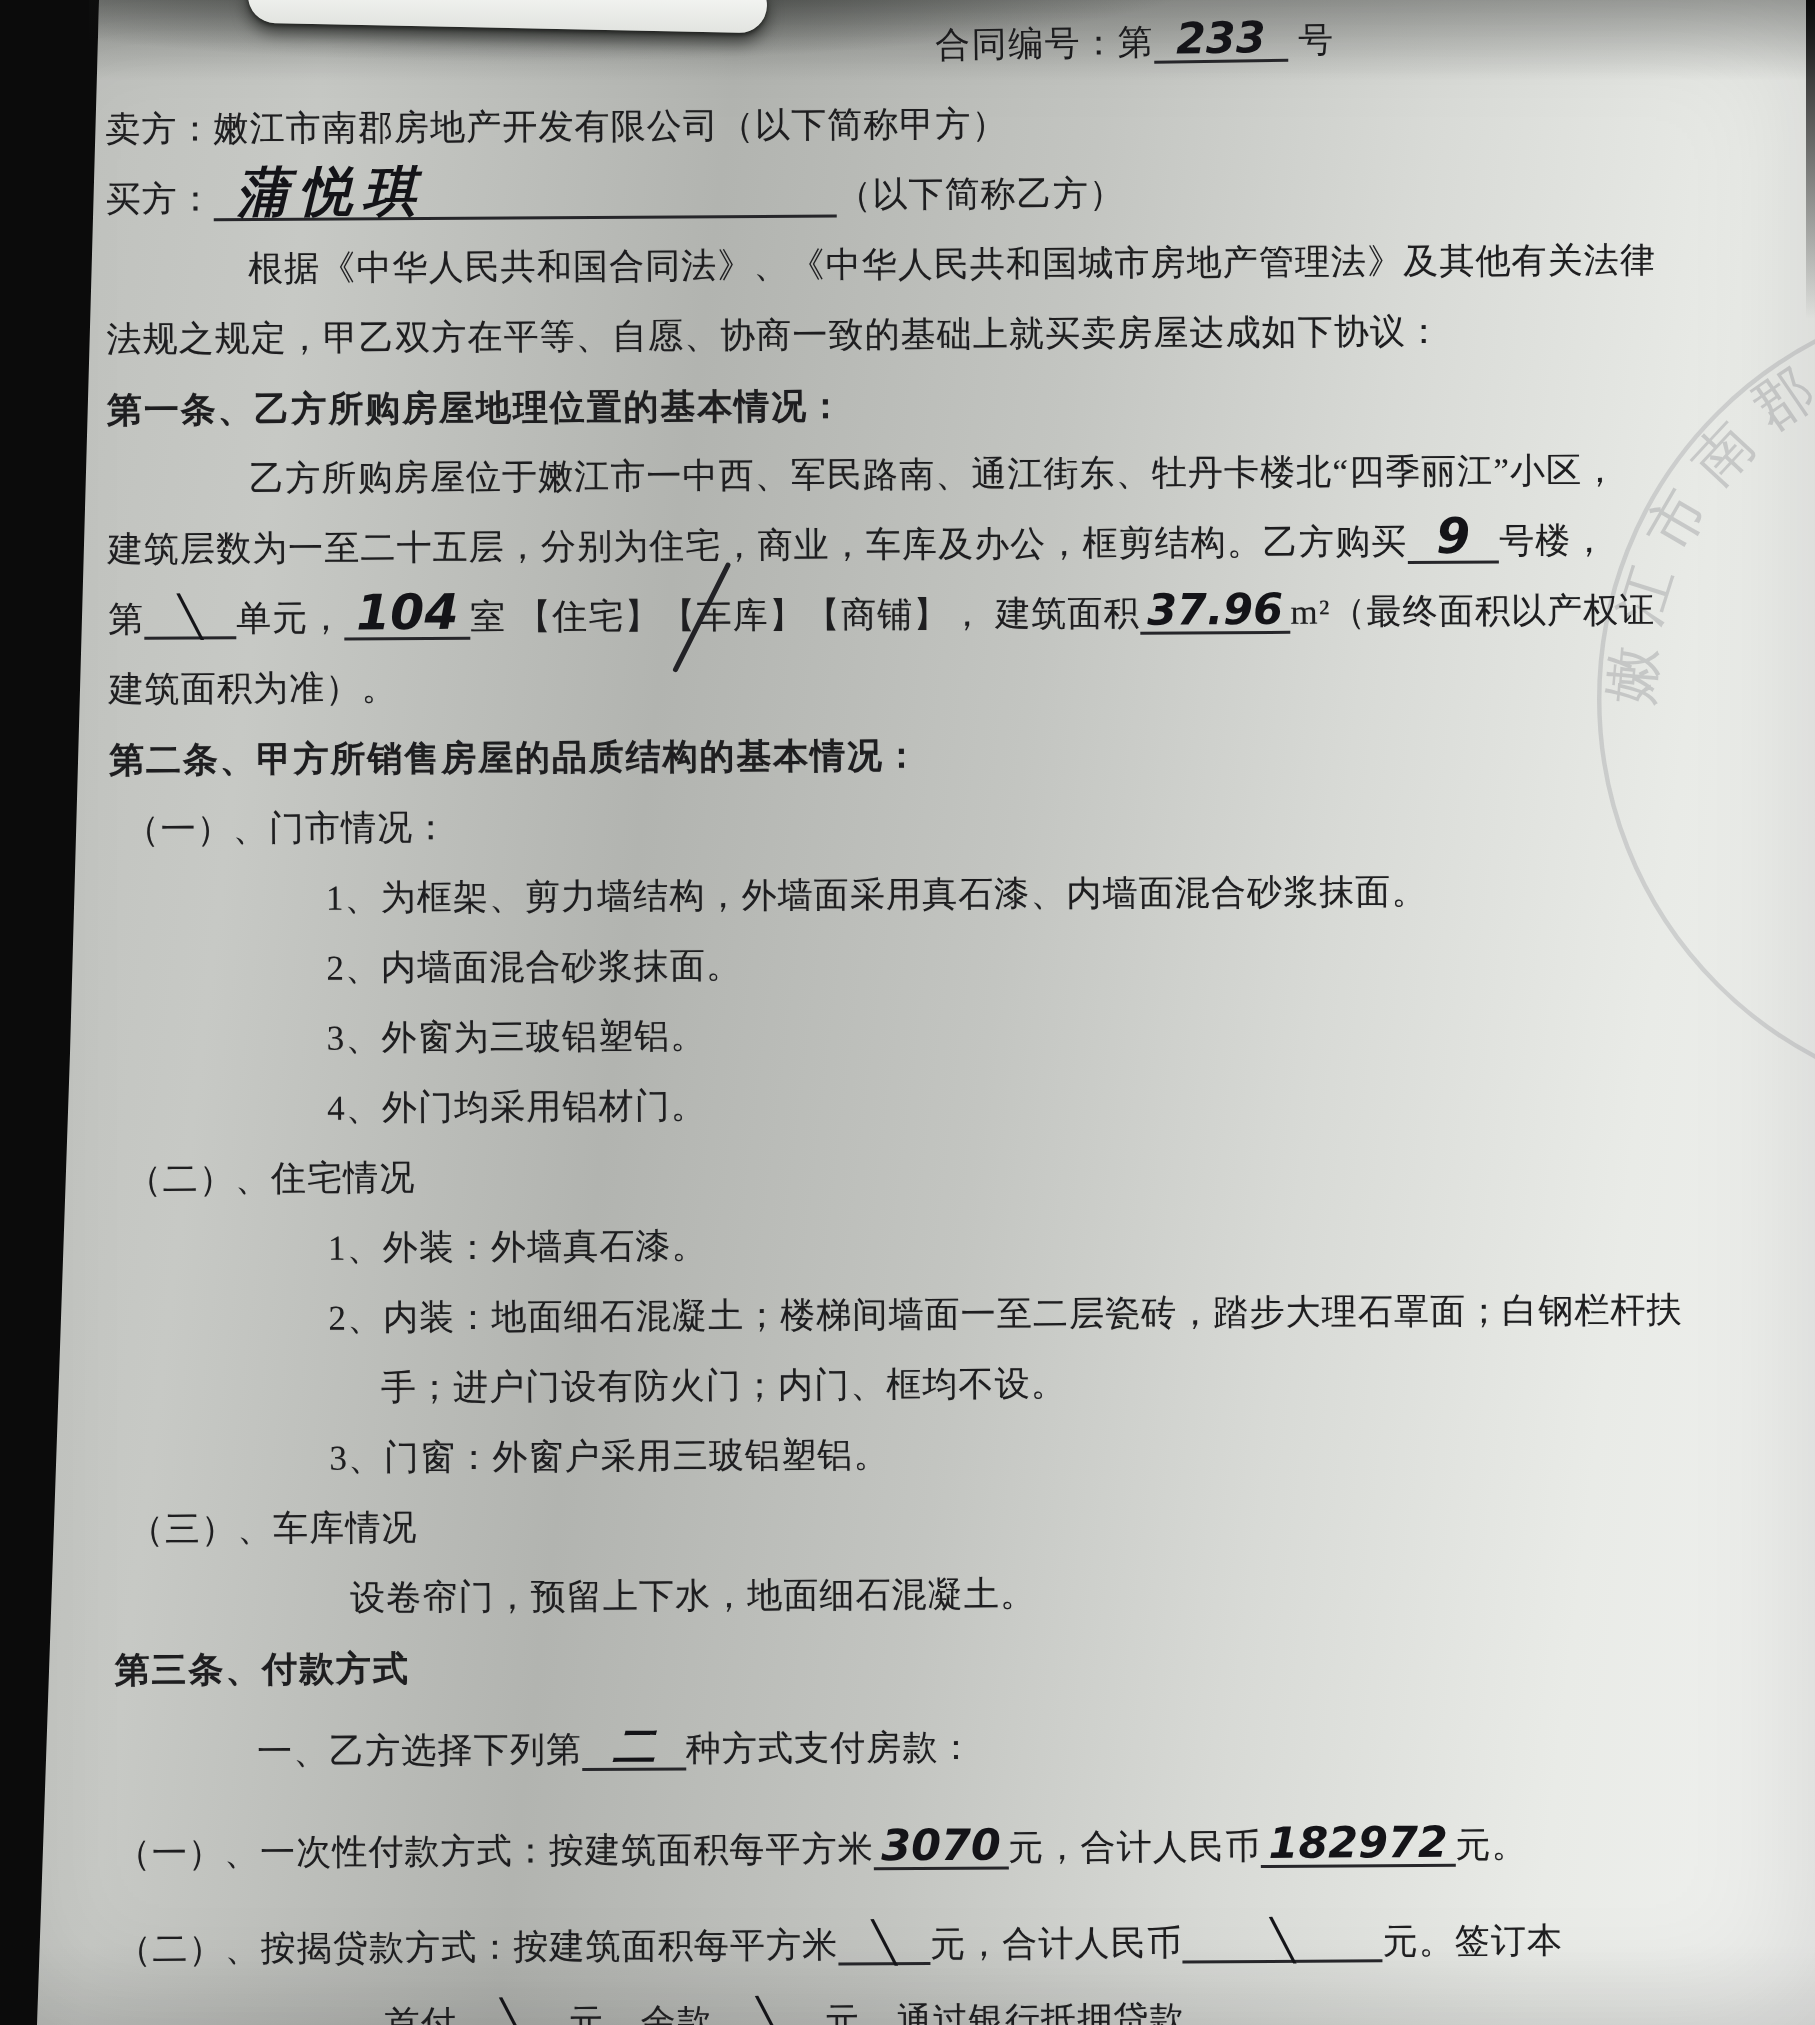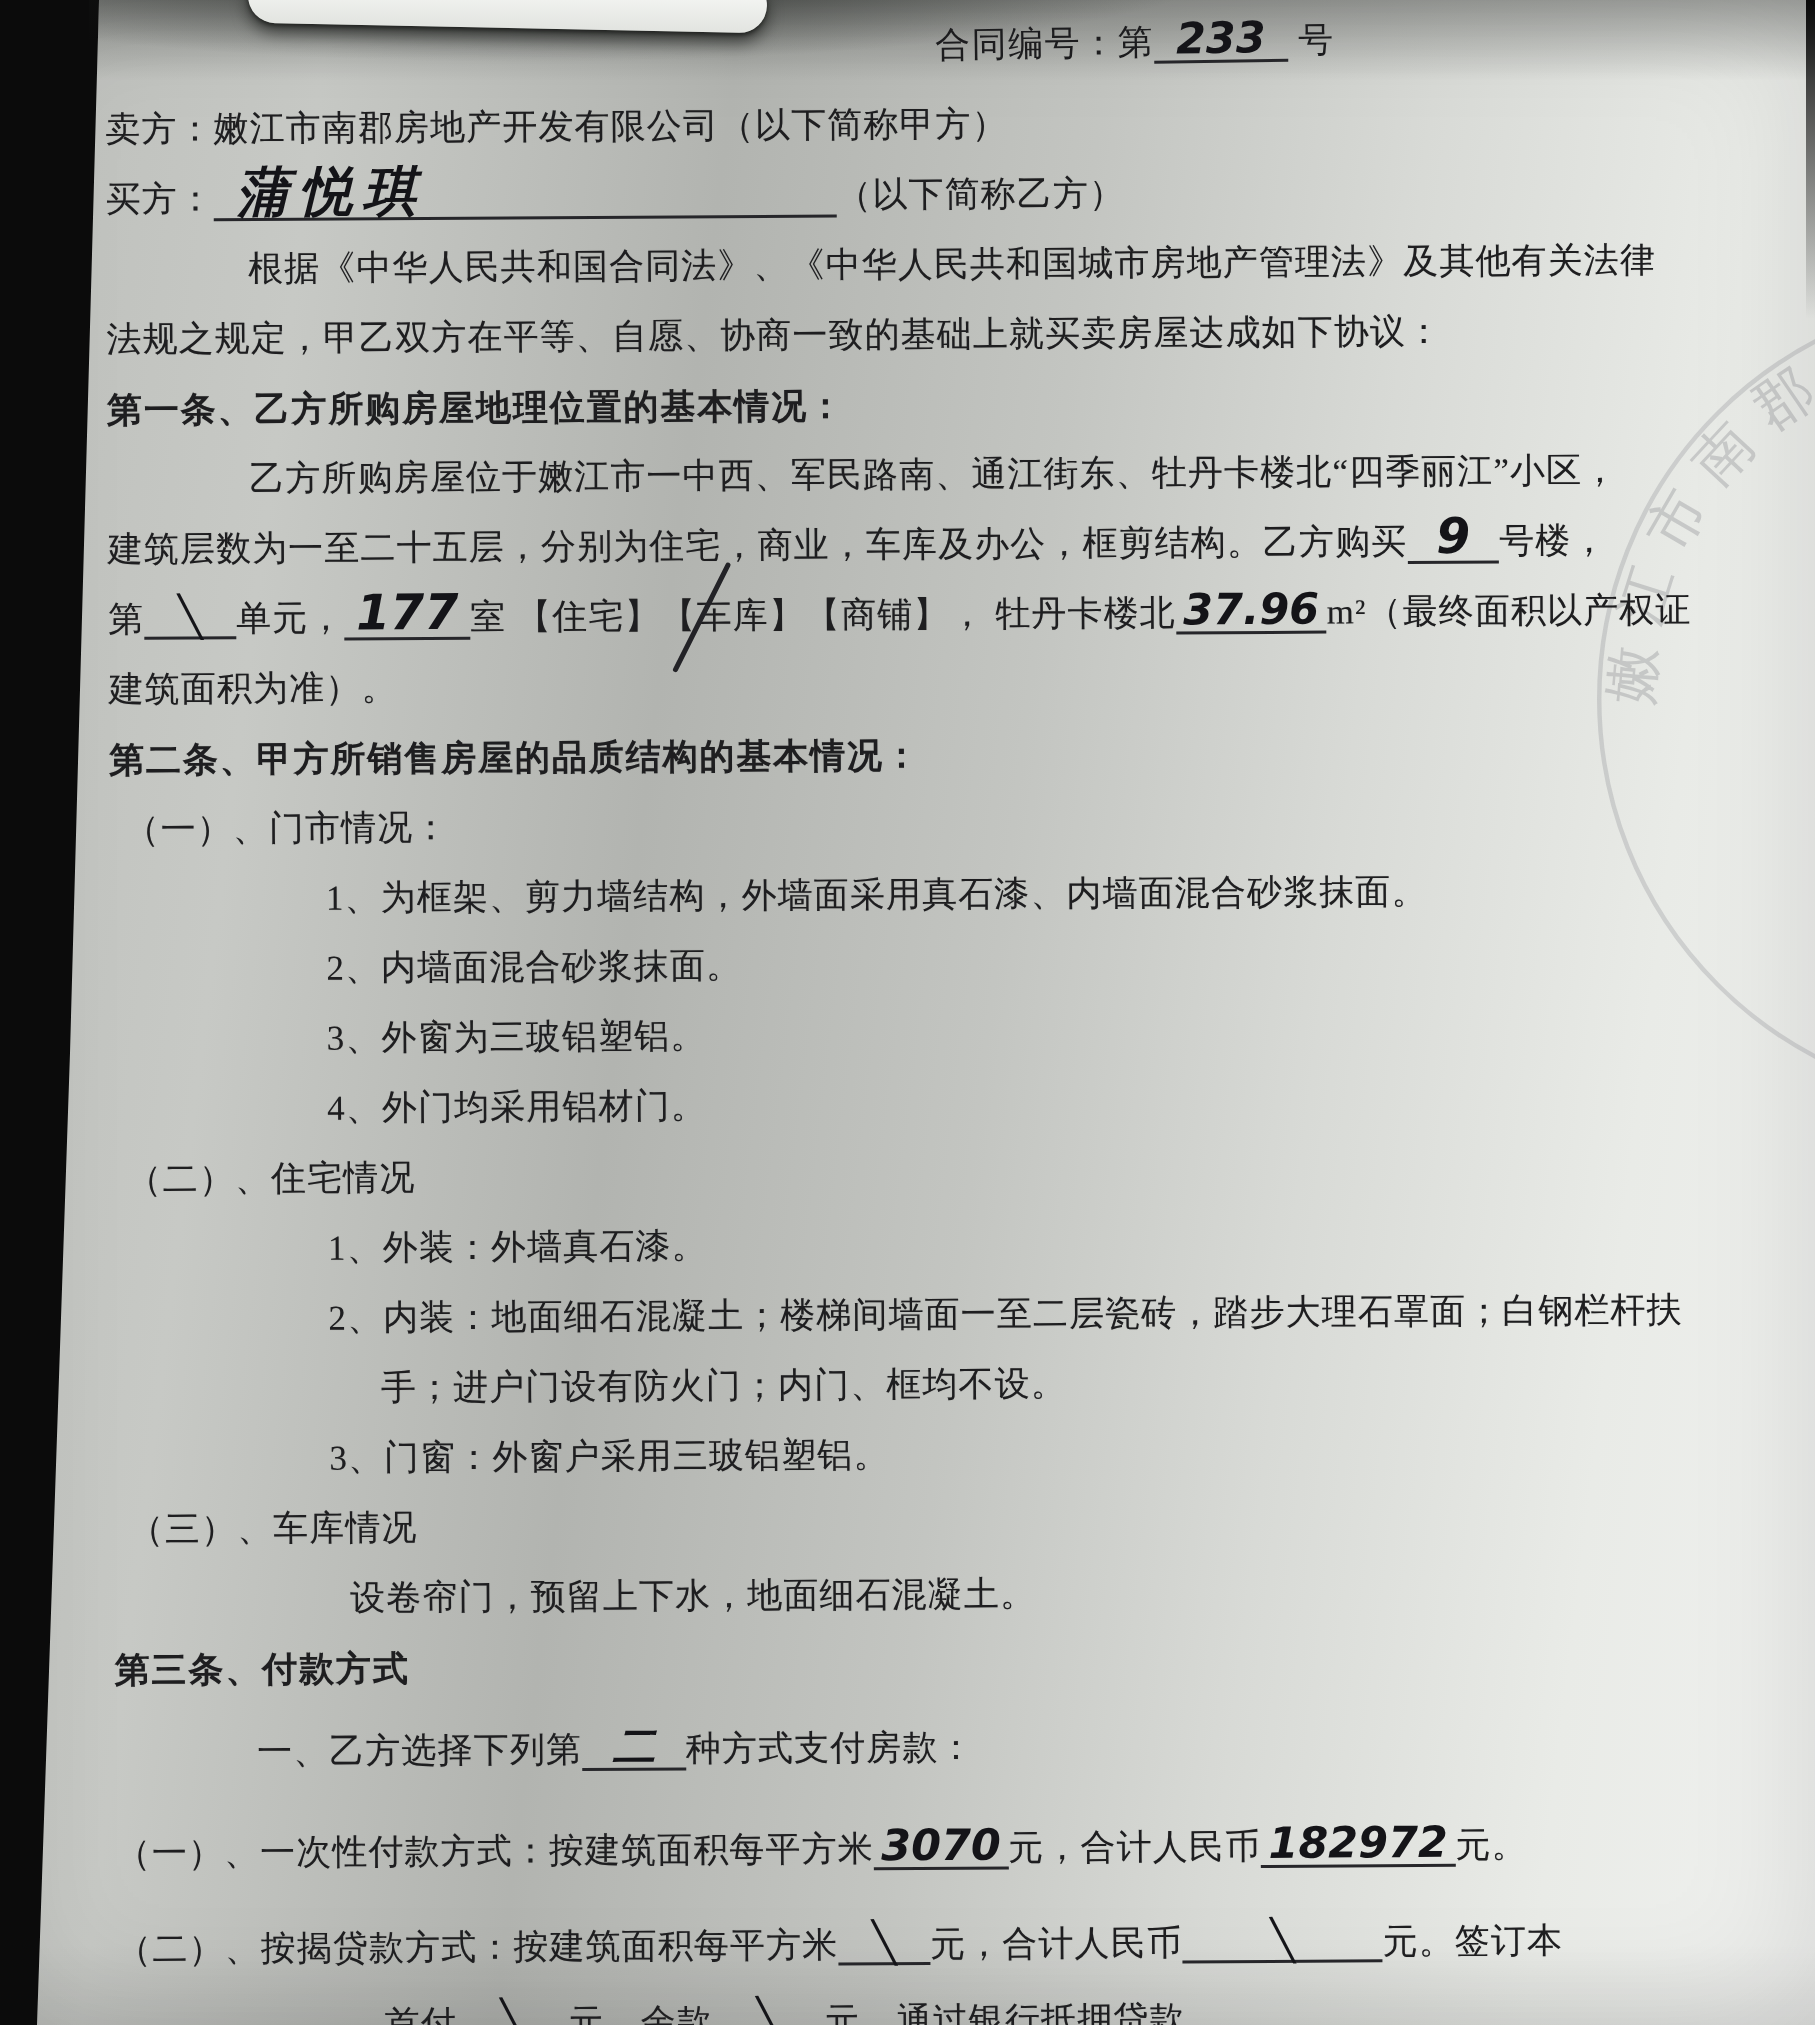--- a/index.html
+++ b/index.html
@@ -132,23 +132,23 @@
 
     <div class="ln b">第一条、乙方所购房屋地理位置的基本情况：</div>
 
     <div class="ln ind-1">乙方所购房屋位于嫩江市一中西、军民路南、通江街东、牡丹卡楼北“四季丽江”小区，</div>
 
     <div class="ln">
       <span>建筑层数为一至二十五层，分别为住宅，商业，车库及办公，框剪结构。乙方购买</span><span class="blank w-bldg"><span class="hw hw-big">9</span></span><span>号楼，</span>
     </div>
 
     <div class="ln">
-      <span>第</span><span class="blank w-unit"><span class="hw hw-slash">╲</span></span><span>单元，</span><span class="blank w-room"><span class="hw hw-big">177</span></span><span>室</span>
+      <span>第</span><span class="blank w-unit"><span class="hw hw-slash">╲</span></span><span>单元，</span><span class="blank w-room"><span class="hw hw-big">104</span></span><span>室</span>
       <span>【住宅】</span><span class="strike">【车库】</span><span>【商铺】，</span>
-      <span>牡丹卡楼北</span><span class="blank w-area"><span class="hw hw-num">37.96</span></span><span>m²（最终面积以产权证</span>
+      <span>建筑面积</span><span class="blank w-area"><span class="hw hw-num">37.96</span></span><span>m²（最终面积以产权证</span>
     </div>
 
     <div class="ln">建筑面积为准）。</div>
 
     <div class="ln b">第二条、甲方所销售房屋的品质结构的基本情况：</div>
 
     <div class="ln ind-s">（一）、门市情况：</div>
     <div class="ln ind-2">1、为框架、剪力墙结构，外墙面采用真石漆、内墙面混合砂浆抹面。</div>
     <div class="ln ind-2">2、内墙面混合砂浆抹面。</div>
     <div class="ln ind-2">3、外窗为三玻铝塑铝。</div>

